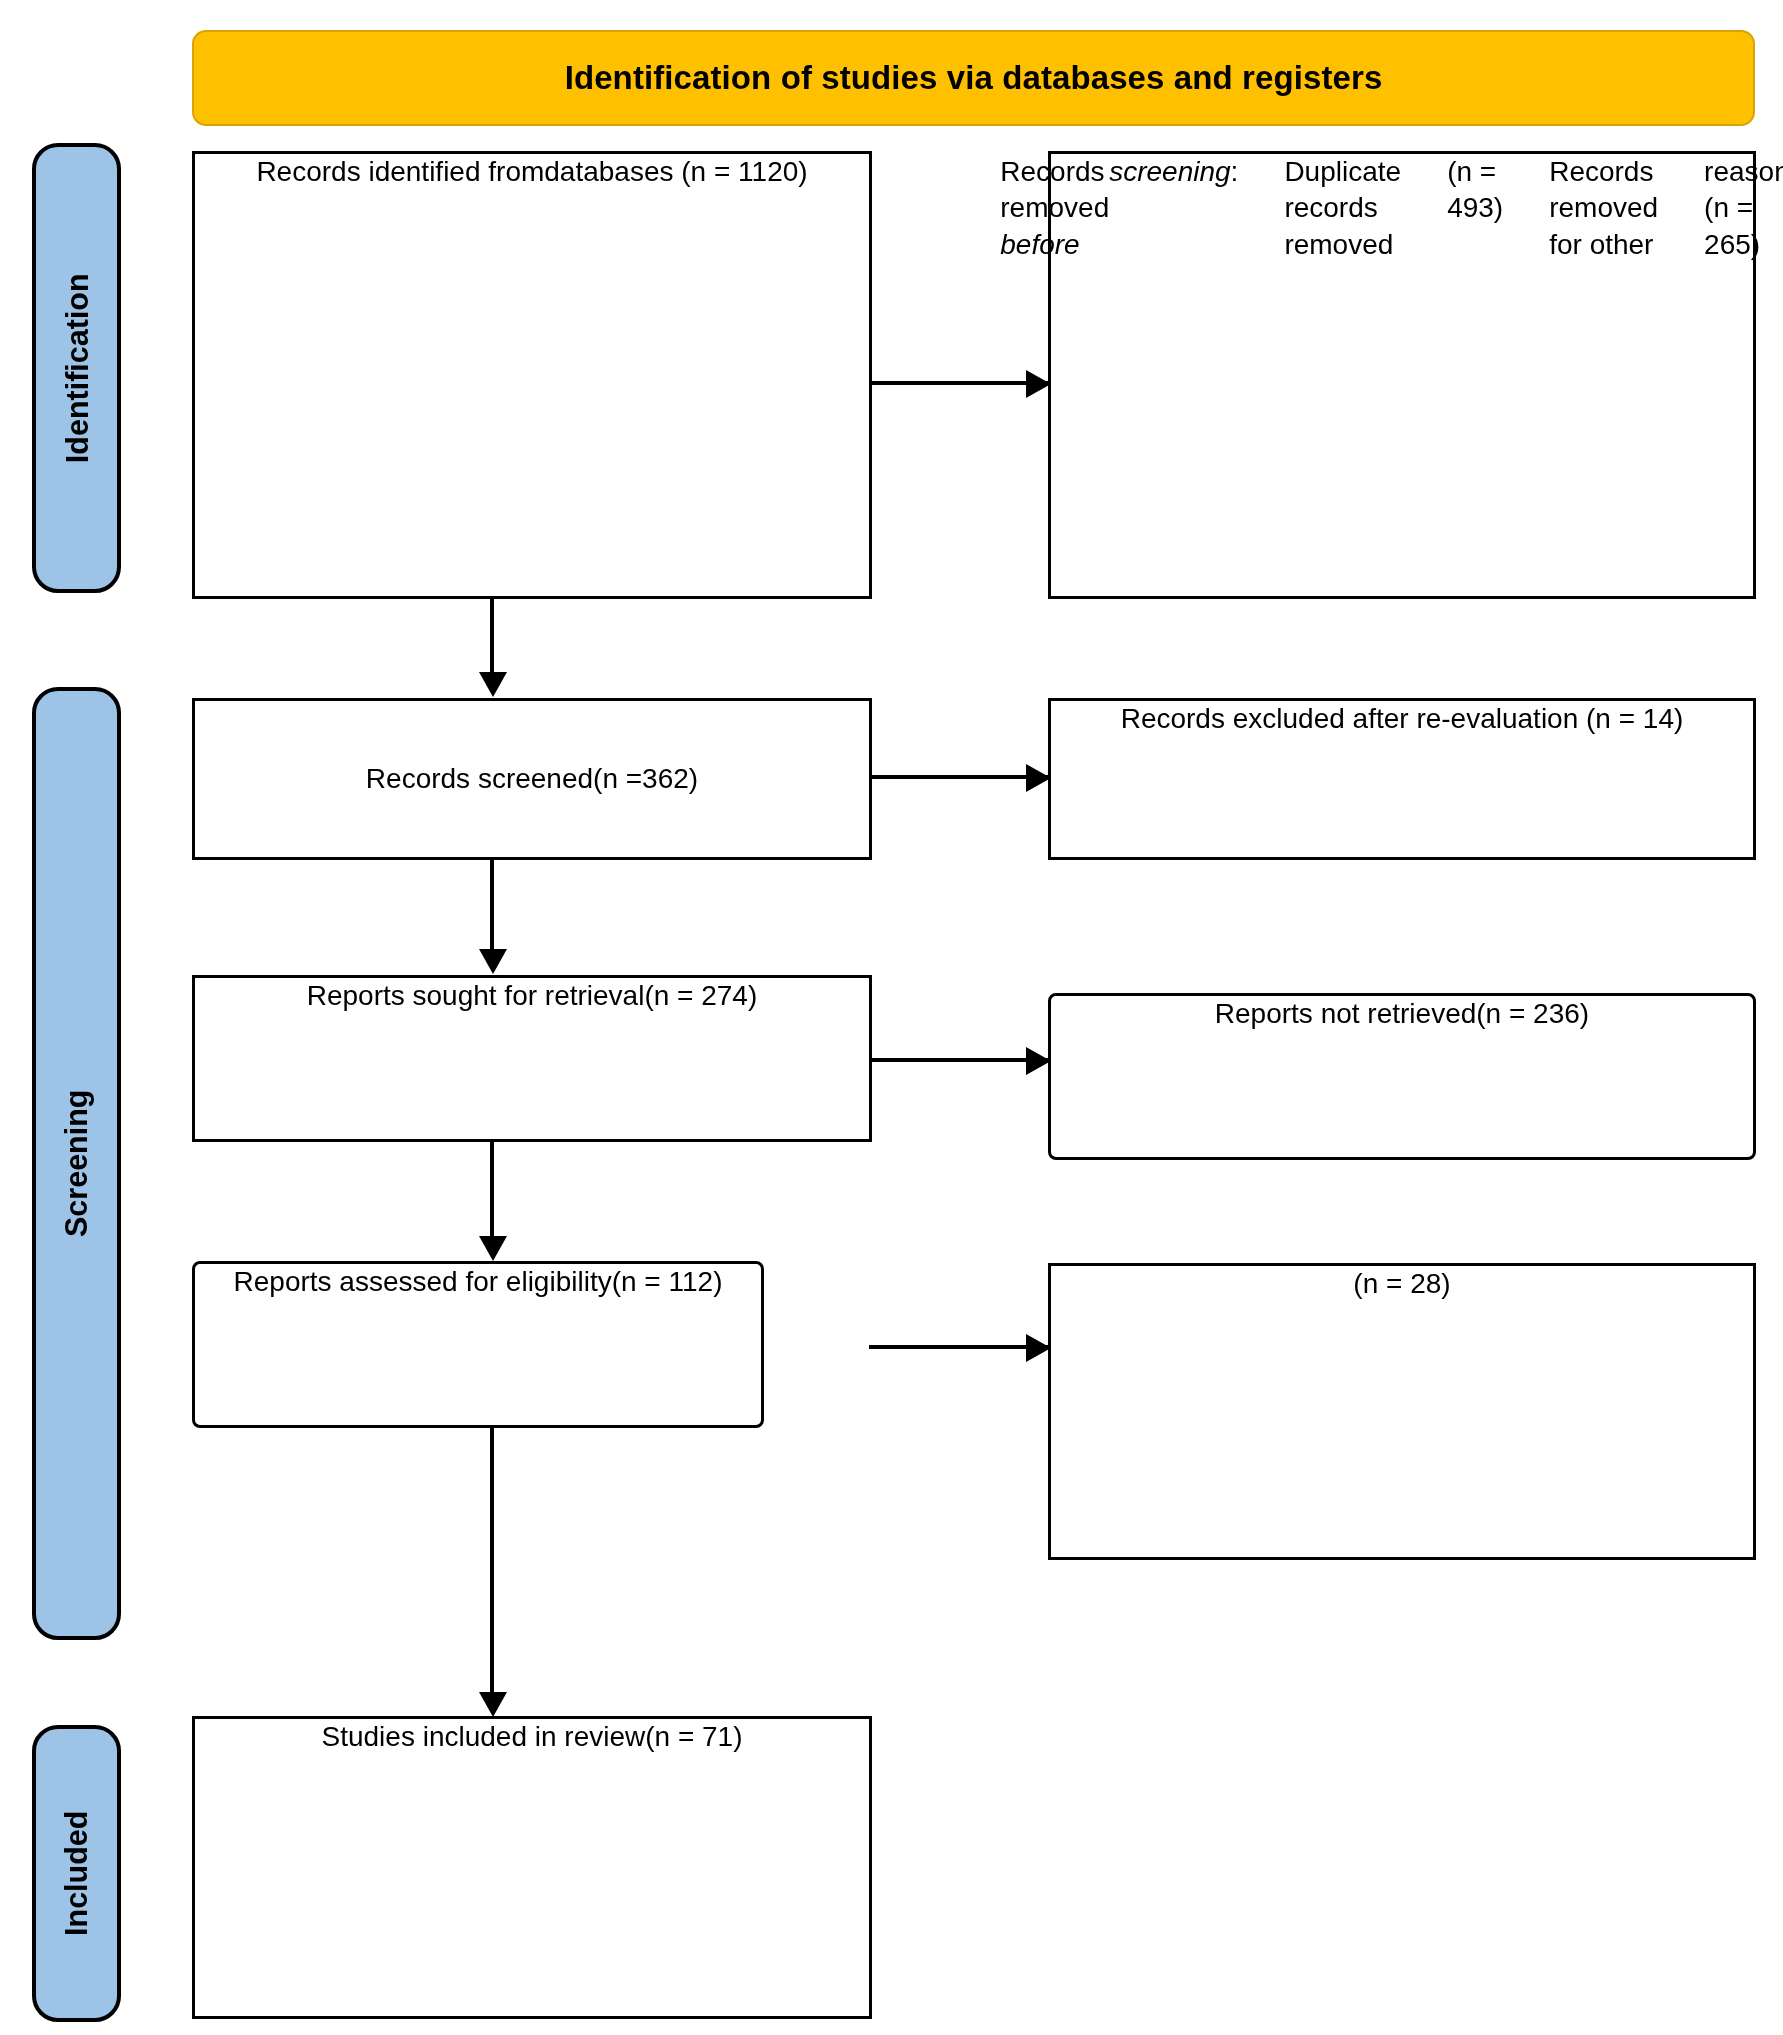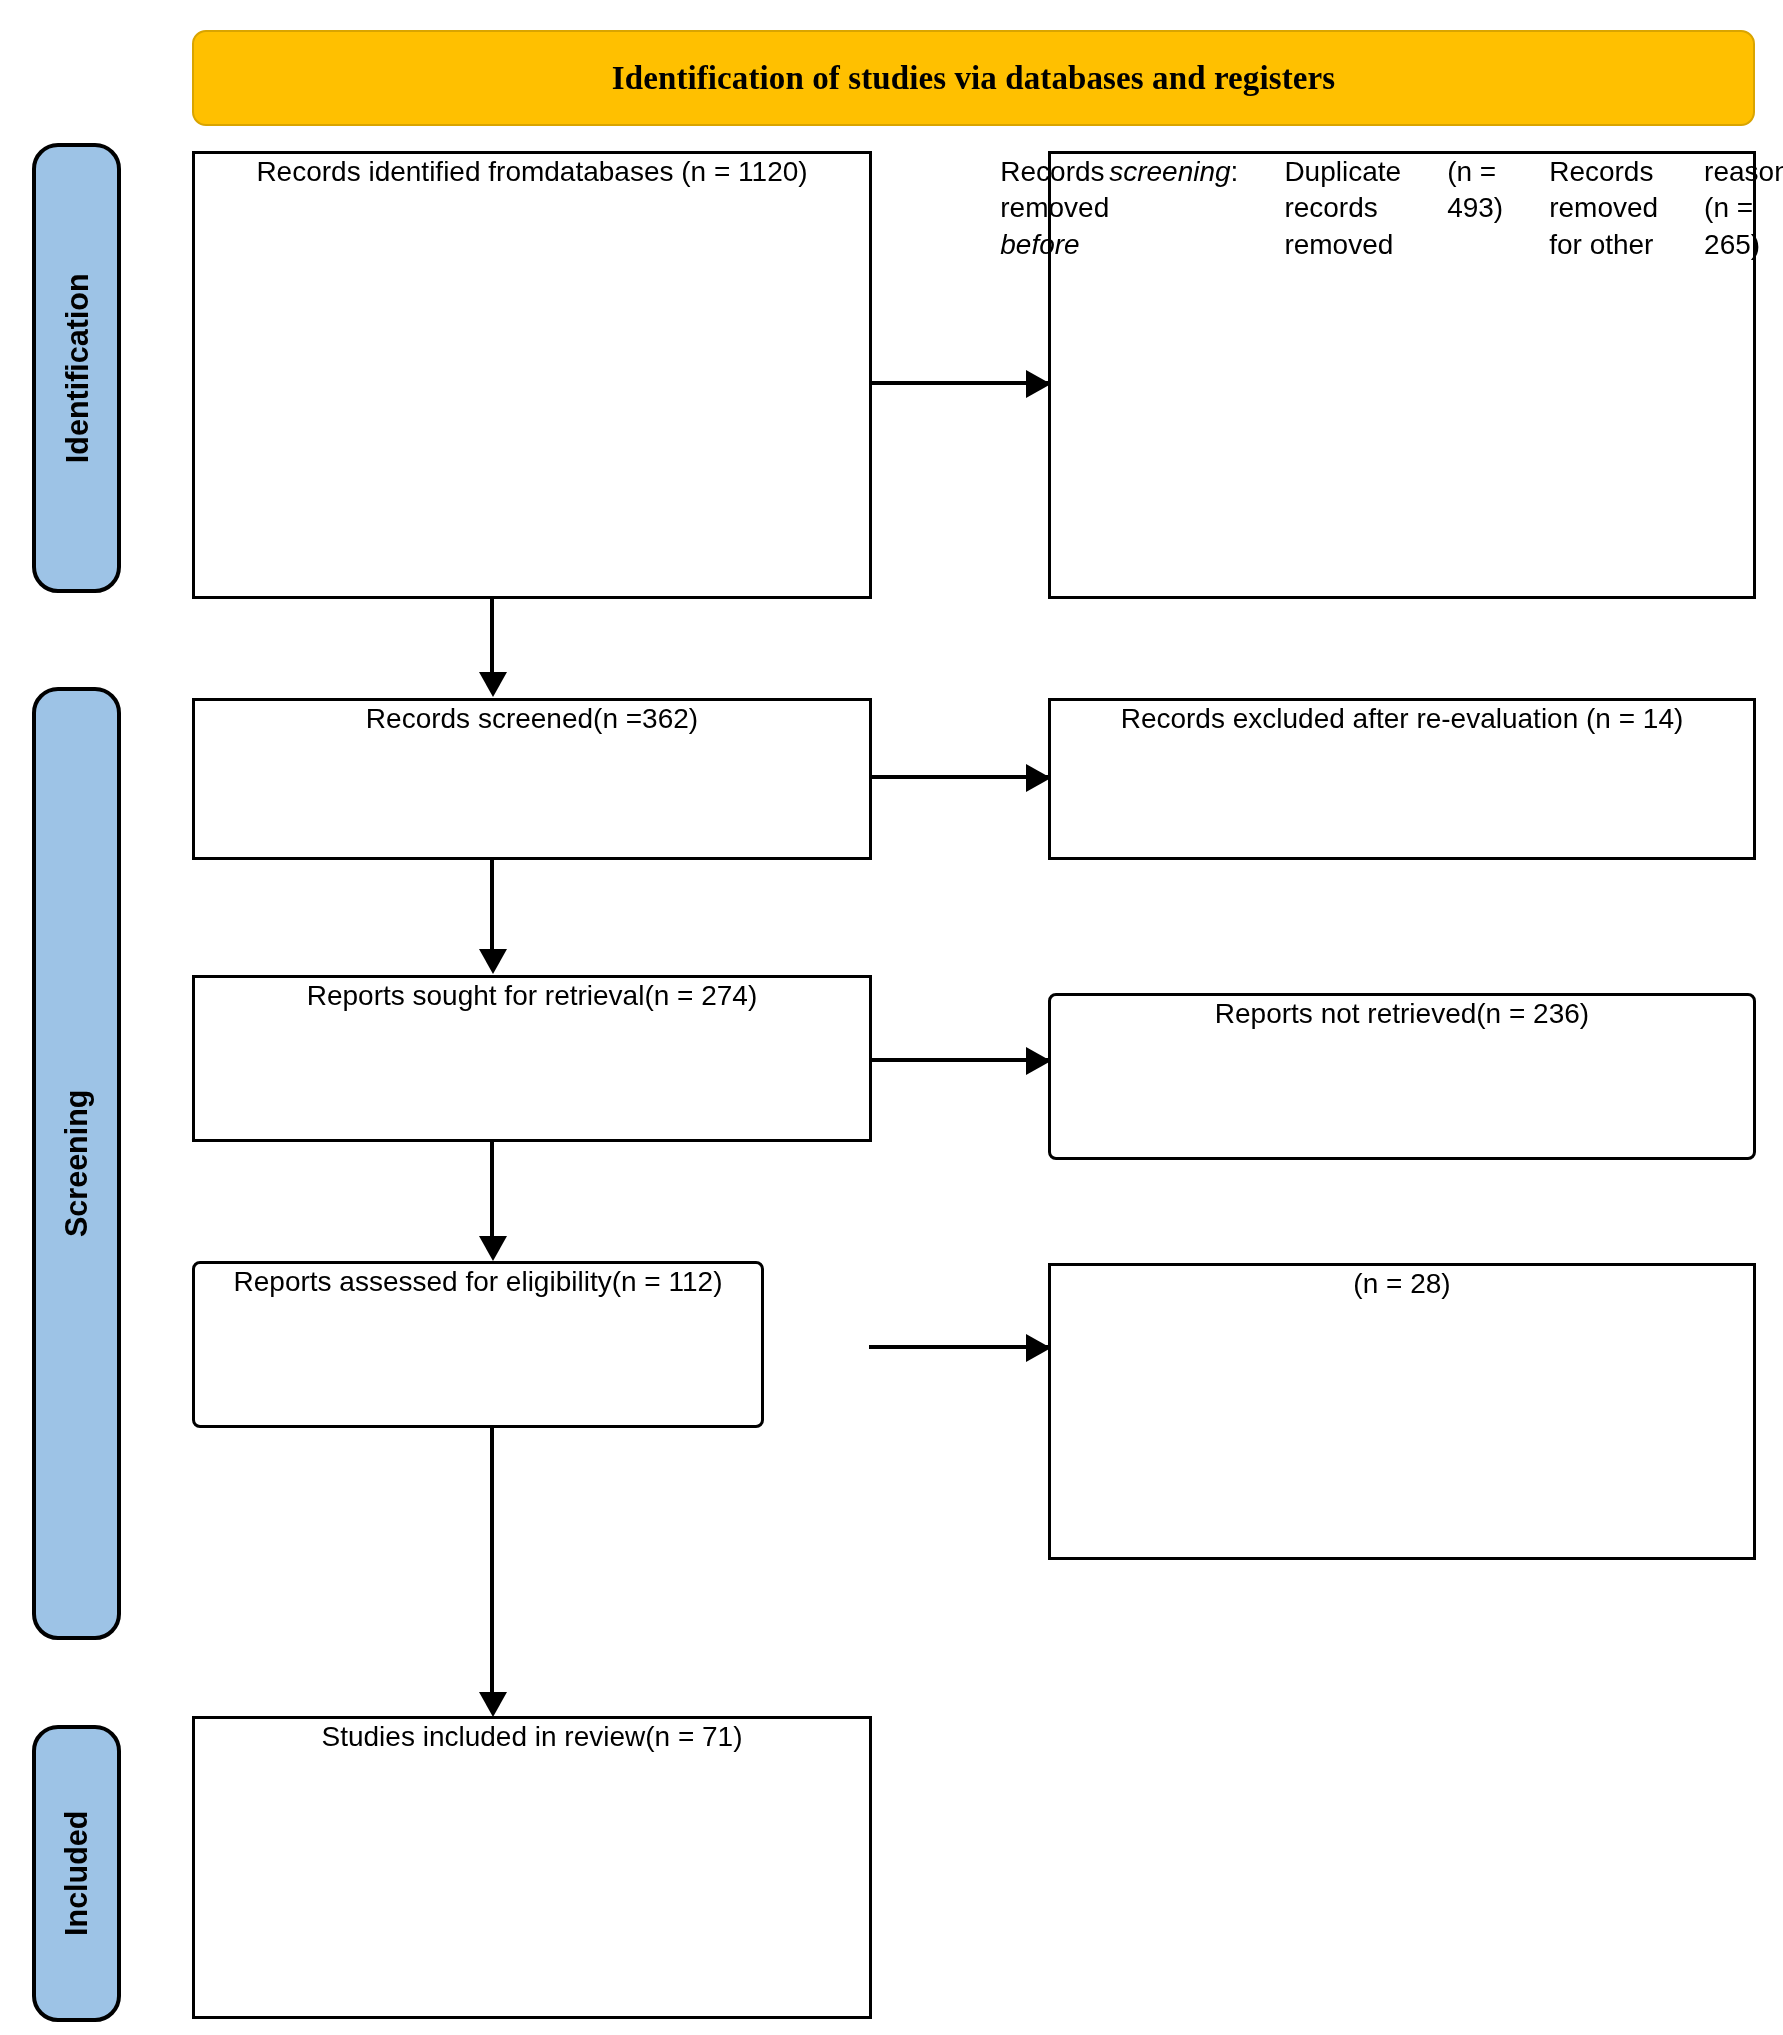--- a/index.html
+++ b/index.html
@@ -33,21 +33,20 @@
     align-items: center;
     justify-content: center;
   }
   .header-bar .header-title {
     font-size: 33px;
     font-weight: bold;
     color: #000000;
     letter-spacing: 0.1px;
     text-align: center;
     line-height: 1.1;
-    font-family: Liberation Serif, serif;
   }
 
   
   .phase-tab {
     position: absolute;
     background: #9DC3E6;
     border: 4.9px solid #000000;
     border-radius: 26px;
     box-sizing: border-box;
     display: flex;
@@ -85,21 +84,21 @@
   }
   .flow-box .box-text.indented {
     padding-left: 46px;
   }
   .flow-box .box-text .em {
     font-style: italic;
   }
 
   
   #box-identified       { left: 192px; top: 151px;  width: 680px; height: 448px; }
-  #box-screened         { left: 192px; top: 698px; width: 680px; height: 162px; }
+  #box-screened         { left: 192px; top: 698px; width: 680px; height: 162px; align-items: center; }
   #box-sought           { left: 192px; top: 975px; width: 680px; height: 167px; }
   #box-assessed         { left: 192px; top: 1261px; width: 572px; height: 167px; border-radius: 8px; }
   #box-included         { left: 192px; top: 1716px; width: 680px; height: 303px; }
 
   
   #box-removed          { left: 1048px; top: 151px;  width: 708px; height: 448px; }
   #box-excluded-screen  { left: 1048px; top: 698px; width: 708px; height: 162px; }
   #box-not-retrieved    { left: 1048px; top: 993px; width: 708px; height: 167px; border-radius: 8px; }
   #box-excluded-reports { left: 1048px; top: 1263px; width: 708px; height: 297px; }
 

